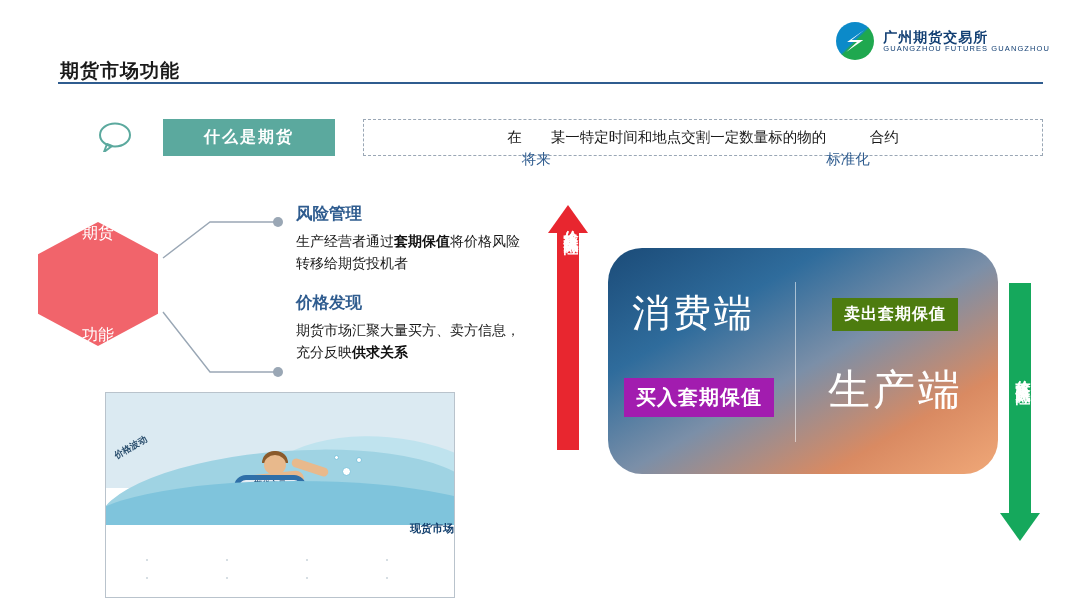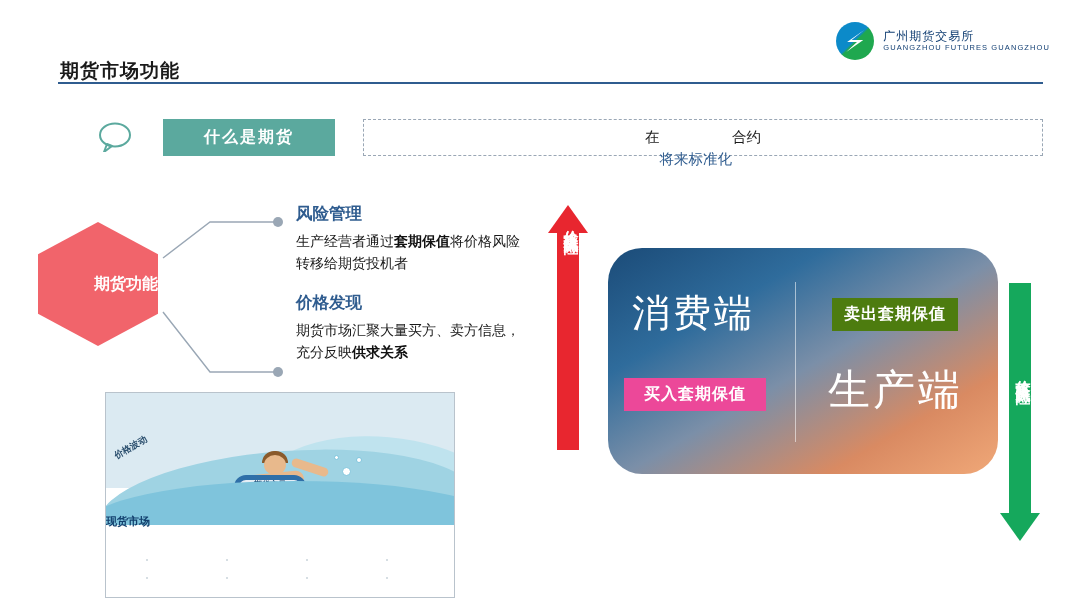--- a/index.html
+++ b/index.html
@@ -40,21 +40,21 @@
   }
   #logo-mark::after {
     content: "";
     position: absolute; left: 10px; top: 8px;
     width: 18px; height: 22px;
     background: #ffffff;
     clip-path: polygon(100% 0, 30% 45%, 95% 45%, 0 100%, 60% 55%, 5% 55%);
   }
   #logo-text { line-height: 1.15; }
   #logo-cn {
-    font-size: 12px; font-weight: normal; color: #123f73;
+    font-size: 14px; font-weight: bold; color: #123f73;
     letter-spacing: 1px;
     font-family: "DejaVu Sans", sans-serif;
   }
   #logo-en {
     font-size: 7.5px; color: #123f73; letter-spacing: 1.1px;
     font-family: "Liberation Sans", sans-serif;
   }
 
   
   #speech-icon {
@@ -76,23 +76,23 @@
     font-size: 14.5px; color: #1a1a1a;
   }
   #def-box .hl { color: #2f5c8f; font-weight: normal; margin-top: 43px; }
 
   
   #hex {
     position: absolute; left: 38px; top: 222px;
     width: 120px; height: 124px;
     background: #f1646b;
     clip-path: polygon(50% 0%, 100% 26%, 100% 74%, 50% 100%, 0% 74%, 0% 26%);
-    display: flex; flex-direction: row;
-    align-items: center; justify-content: flex-end;
-    color: #ffffff; font-size: 16px; font-weight: bold; line-height: 1.35;
+    display: flex; flex-direction: column;
+    align-items: center; justify-content: space-between;
+    color: #ffffff; font-size: 16px; font-weight: normal; line-height: 1.35;
   }
 
   
   #connectors { position: absolute; left: 0; top: 0; width: 1080px; height: 608px; pointer-events: none; }
 
   
   .blk-head {
     position: absolute;
     font-size: 16.5px; font-weight: bold; color: #2f5c8f;
   }
@@ -159,22 +159,22 @@
   #cartoon .b1 { left:236px; top:74px; width:9px; height:9px; }
   #cartoon .b2 { left:250px; top:64px; width:6px; height:6px; }
   #cartoon .b3 { left:228px; top:62px; width:5px; height:5px; }
   #cartoon-side-label {
     position:absolute; left:6px; top:58px;
     font-size:9px; color:#2b4f6e; font-weight:bold;
     transform: rotate(-30deg); transform-origin: left top;
     white-space: nowrap;
   }
   #cartoon-bottom-label {
-    position:absolute; left:0; top:121px; width:100%;
-    text-align:left; font-size:11px; color:#13406e; font-weight:bold;
+    position:absolute; left:0; top:128px; width:100%;
+    text-align:right; font-size:11px; color:#13406e; font-weight:bold;
   }
   #cartoon .dots { position:absolute; left:0; top:160px; width:100%; height:46px; }
   #cartoon .dots span {
     position:absolute; width:2px; height:2px; background:#c8d3da; border-radius:50%;
   }
 
   
   #panel {
     position: absolute; left: 608px; top: 248px;
     width: 390px; height: 226px;
@@ -197,23 +197,23 @@
     font-family: "DejaVu Sans", sans-serif;
   }
   #tag-sell {
     position: absolute; left: 832px; top: 298px;
     padding: 6px 12px;
     background: #4d7c0f;
     color: #ffffff; font-size: 16px; font-weight: bold; letter-spacing: 1px;
   }
   #tag-buy {
     position: absolute; left: 624px; top: 378px;
-    padding: 6px 20px;
-    background: #ec4899;
-    color: #ffffff; font-size: 16px; font-weight: bold; letter-spacing: 1px;
+    padding: 6px 12px;
+    background: #a21caf;
+    color: #ffffff; font-size: 20px; font-weight: bold; letter-spacing: 1px;
   }
 
   
   #arrow-up {
     position: absolute; left: 548px; top: 205px;
     width: 40px; height: 245px;
   }
   #arrow-up .shaft {
     position: absolute; left: 9px; top: 26px; width: 22px; height: 219px;
     background: #e8262f;
@@ -268,20 +268,21 @@
 <svg id="speech-icon" viewBox="0 0 34 30">
   <ellipse cx="17" cy="13" rx="15" ry="11.5" fill="none" stroke="#5ba99e" stroke-width="2"></ellipse>
   <path d="M9 22 L6 30 L14 24 Z" fill="none" stroke="#5ba99e" stroke-width="2" stroke-linejoin="round"></path>
 </svg>
 
 <div id="label-what">什么是期货</div>
 
 <div id="def-box">
   <span>在</span>
     <span class="hl">将来</span>
+    <span>某一特定时间和地点交割一定数量标的物的</span>
     <span class="hl">标准化</span>
     <span>合约</span>
 </div>
 
 <div id="hex">
   <span>期货</span>
   <span>功能</span>
 </div>
 
 <svg id="connectors">

